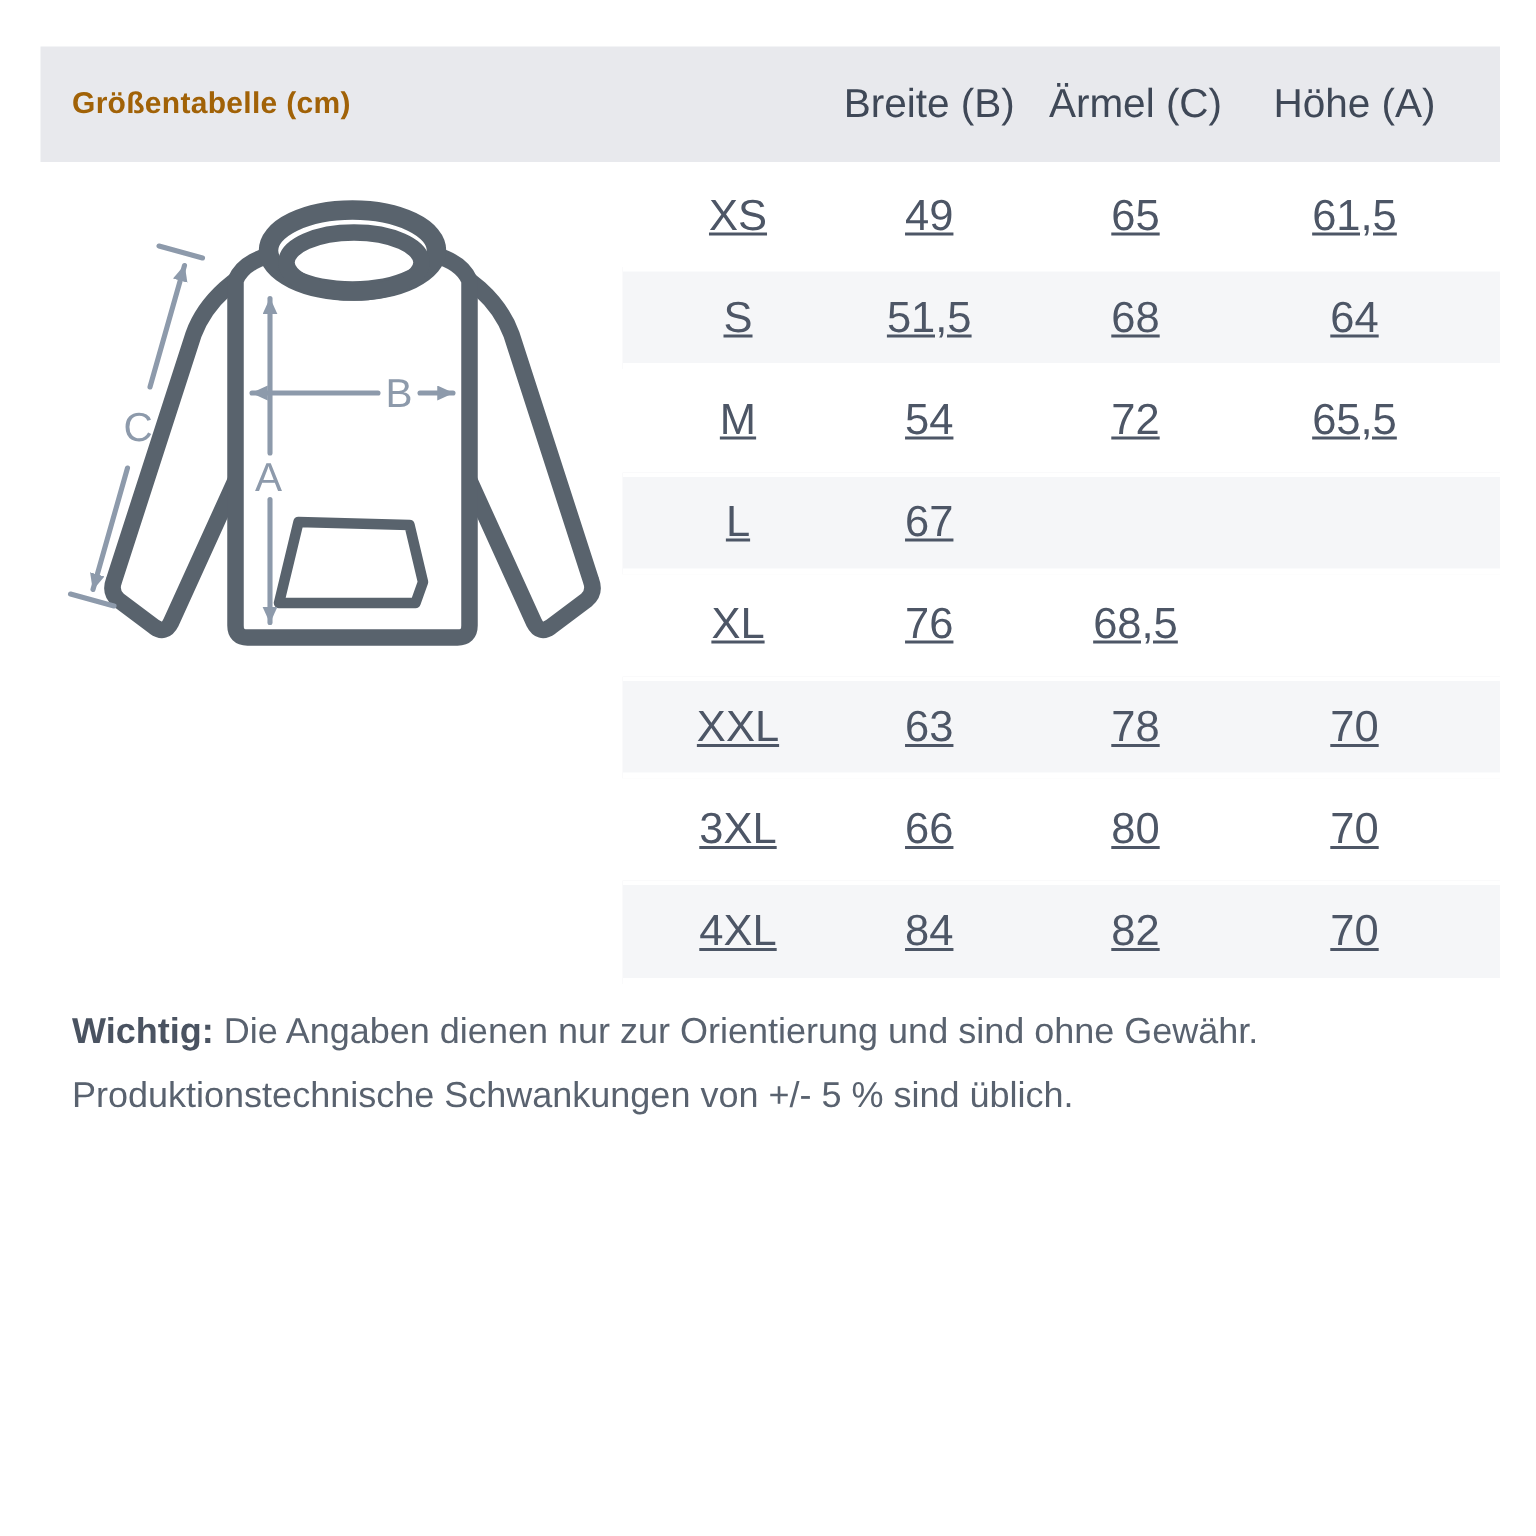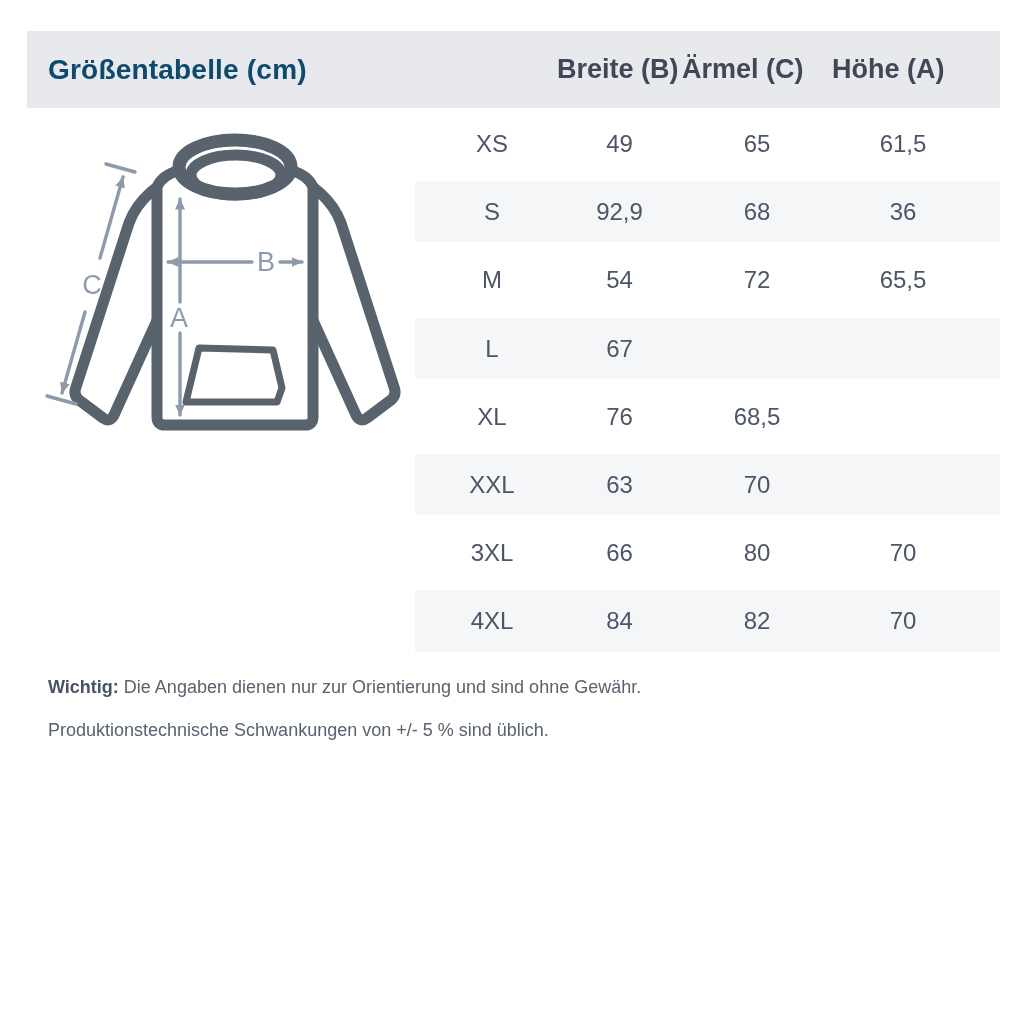--- a/index.html
+++ b/index.html
@@ -8,43 +8,43 @@
     font-family:"Liberation Sans", sans-serif; overflow:hidden;
   }
   
   .band {
     position:absolute; left:27px; top:31px; width:973px; height:77px;
     background:#e8e9ed;
   }
   .band-title {
     position:absolute; left:21px; top:0; height:100%;
     display:flex; align-items:center;
-    font-size:28px; font-weight:bold; color:#0c4a6e; letter-spacing:0.2px;
+    font-size:20px; font-weight:bold; color:#a16207; letter-spacing:0.2px;
   }
   .cols {
     position:absolute; left:388px; top:0; height:100%; width:585px;
     display:grid; grid-template-columns:130px 125px 150px 142px;
     padding:0 26px 0 12px; box-sizing:border-box; align-items:center;
   }
-  .col-label { text-align:left; font-size:27px; font-weight:bold; color:#3f4857; }
+  .col-label { text-align:center; font-size:27px; font-weight:normal; color:#3f4857; }
   
   .rows { position:absolute; left:415px; top:110px; width:585px; }
   .row {
     display:grid; grid-template-columns:130px 125px 150px 142px;
     padding:0 26px 0 12px; box-sizing:border-box;
     height:68.2px; align-items:center;
   }
   .row.striped { background:#f5f6f8; box-shadow: inset 0 3px 0 0 #ffffff, inset 0 -4px 0 0 #ffffff; }
-  .cell { text-align:center; font-size:24px; color:#4d5666; }
+  .cell { text-align:center; font-size:29px; color:#4d5666;text-decoration:underline; }
   
   .hoodie-wrap { position:absolute; left:40px; top:125px; width:370px; height:345px; }
   
   .note {
     position:absolute; left:48px; top:666px; width:930px;
-    font-size:18px; line-height:43px; color:#59626f; margin:0;
+    font-size:24px; line-height:43px; color:#59626f; margin:0;
   }
   .note .lead { font-weight:bold; color:#4a5361; }
   .dim-label { font-size:27px; fill:#8d9aab; }
 </style>
 </head>
 <body>
 
 <div class="page">
 
   <header class="band">
@@ -95,42 +95,43 @@
 
   <section class="rows">
     <div class="row">
       <span class="cell">XS</span>
       <span class="cell">49</span>
       <span class="cell">65</span>
       <span class="cell">61,5</span>
     </div>
     <div class="row striped">
       <span class="cell">S</span>
-      <span class="cell">92,9</span>
+      <span class="cell">51,5</span>
       <span class="cell">68</span>
-      <span class="cell">36</span>
+      <span class="cell">64</span>
     </div>
     <div class="row">
       <span class="cell">M</span>
       <span class="cell">54</span>
       <span class="cell">72</span>
       <span class="cell">65,5</span>
     </div>
     <div class="row striped">
       <span class="cell">L</span>
       <span class="cell">67</span>
     </div>
     <div class="row">
       <span class="cell">XL</span>
       <span class="cell">76</span>
       <span class="cell">68,5</span>
     </div>
     <div class="row striped">
       <span class="cell">XXL</span>
       <span class="cell">63</span>
+      <span class="cell">78</span>
       <span class="cell">70</span>
     </div>
     <div class="row">
       <span class="cell">3XL</span>
       <span class="cell">66</span>
       <span class="cell">80</span>
       <span class="cell">70</span>
     </div>
     <div class="row striped">
       <span class="cell">4XL</span>

